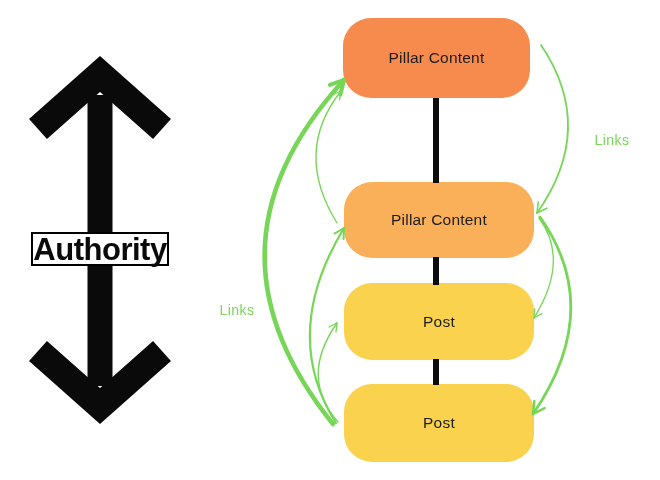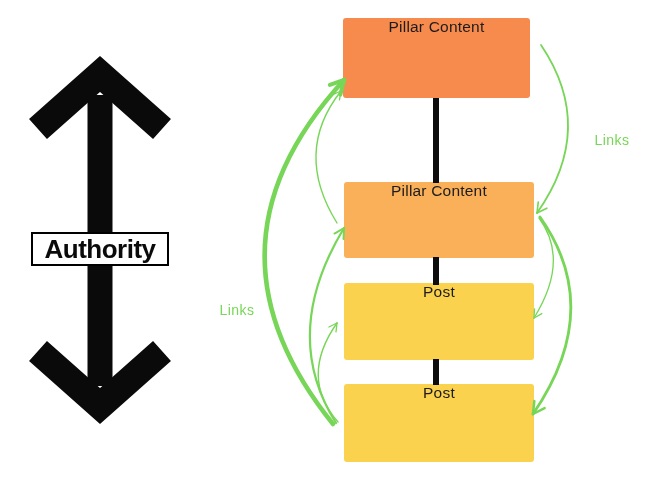--- a/index.html
+++ b/index.html
@@ -14,41 +14,42 @@
   #diagram-svg {
     position: absolute;
     left: 0; top: 0;
     width: 660px; height: 480px;
     z-index: 2;
     pointer-events: none;
   }
   .node {
     position: absolute;
     z-index: 1;
-    border-radius: 3px;
+    border-radius: 28px;
     display: flex;
+    align-items: center;
     justify-content: center;
   }
   .node-label {
     font-size: 15.5px;
     color: #1c1c1c;
     letter-spacing: 0.2px;
   }
   #authority-label {
     position: absolute;
     z-index: 3;
     left: 31px; top: 232px;
     width: 134px; height: 30px;
     background: #ffffff;
     border: 2px solid #000000;
     display: flex;
     align-items: center;
     justify-content: center;
     font-weight: bold;
-    font-size: 26px;
+    font-size: 31px;
     letter-spacing: -0.5px;
     color: #0a0a0a;
     line-height: 1;
   }
   .links-label {
     position: absolute;
     z-index: 3;
     transform: translate(-50%, -50%);
     font-size: 14px;
     letter-spacing: 0.5px;

